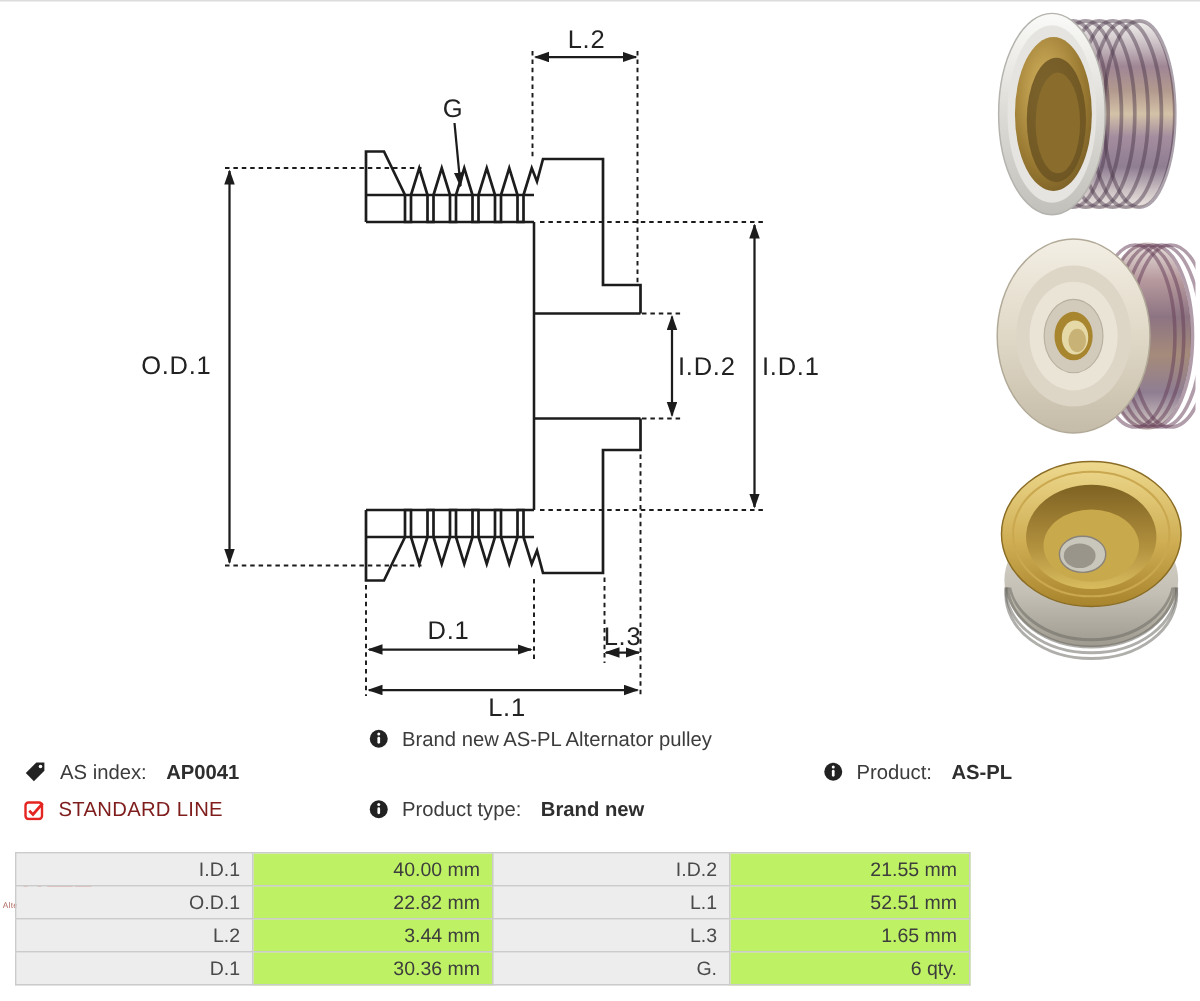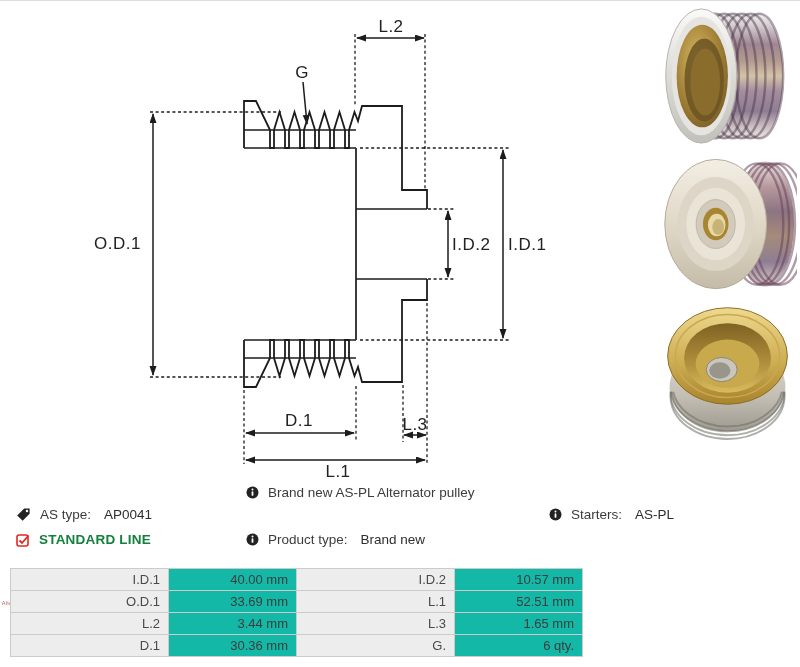--- a/index.html
+++ b/index.html
@@ -19,34 +19,34 @@
   
   .photo { position:absolute; }
 
   
   #divider { position:absolute; left:0; top:498; width:800px; height:1px;
              background:#dcdcdc; }
 
   
   .info-item { position:absolute; display:flex; align-items:center; gap:9px;
                font-size:13.5px; color:#3c3c3c; white-space:nowrap; }
-  .info-item .b { font-weight:normal; color:#2e2e2e; margin-left:4px; }
-  .red-line { color:#15803d; font-weight:bold; letter-spacing:.2px; }
+  .info-item .b { font-weight:bold; color:#2e2e2e; margin-left:4px; }
+  .red-line { color:#7f1d1d; font-weight:normal; letter-spacing:.2px; }
   .ic { display:inline-flex; flex:0 0 auto; }
 
   #aspl-logo { position:absolute; left:585; top:555px; width:78px; text-align:center;margin-top:20px; }
   #aspl-logo .caption { font-size:5.5px; color:#b06a62; letter-spacing:.2px;
                         margin-top:1px; white-space:nowrap; }
 
   
   #spec { position:absolute; left:10px; top:568px; border-collapse:collapse; }
   #spec td { height:22px; border:1px solid #cbcbcb; font-size:13px;
              text-align:right; padding:0 8px 0 4px; color:#3d3d3d; }
   #spec td.lbl { background:#ededed; width:158px; color:#4a4a4a; }
-  #spec td.val { background:#14b8a6; width:128px; }
+  #spec td.val { background:#bef264; width:160px; }
 </style>
 </head>
 <body>
 
 <div id="stage">
 
   <svg id="drawing" width="560" height="498" viewBox="0 0 560 498">
     <defs>
       <marker id="ah" markerWidth="10" markerHeight="8" refX="9" refY="3.5" orient="auto-start-reverse" markerUnits="userSpaceOnUse">
         <path d="M0,0 L10,3.5 L0,7 Z" fill="#1c1c1c"></path>
@@ -218,21 +218,21 @@
 
   <div id="divider"></div>
 
   <div class="info-item" style="left:16px; top:507px;">
     <span class="ic">
       <svg width="15" height="15" viewBox="0 0 15 15">
         <path d="M1.2,8.4 L8.2,1.4 L13.6,1.4 L13.6,6.8 L6.6,13.8 Z" fill="#222"></path>
         <circle cx="11" cy="4" r="1.2" fill="#fff"></circle>
       </svg>
     </span>
-    <span>AS type:</span>
+    <span>AS index:</span>
       <span class="b">AP0041</span>
   </div>
 
   <div class="info-item" style="left:16px; top:532px;">
     <span class="ic">
       <svg width="14" height="14" viewBox="0 0 14 14">
         <rect x="1" y="2" width="11" height="11" rx="2" fill="none" stroke="#e42521" stroke-width="1.6"></rect>
         <path d="M3.5,7.5 L6,10 L12.5,2.5" fill="none" stroke="#e42521" stroke-width="1.8"></path>
       </svg>
     </span>
@@ -263,21 +263,21 @@
   </div>
 
   <div class="info-item" style="left:549px; top:507px;">
     <span class="ic">
       <svg width="13" height="13" viewBox="0 0 13 13">
         <circle cx="6.5" cy="6.5" r="6" fill="#222"></circle>
         <circle cx="6.5" cy="3.4" r="1" fill="#fff"></circle>
         <rect x="5.6" y="5.2" width="1.8" height="4.6" rx=".9" fill="#fff"></rect>
       </svg>
     </span>
-    <span>Starters:</span>
+    <span>Product:</span>
       <span class="b">AS-PL</span>
   </div>
 
   <div id="aspl-logo">
     <svg width="62" height="20" viewBox="0 0 62 20">
       <g transform="skewX(-24)">
         <rect x="36" y="2" width="24" height="2" fill="#e42521"></rect>
         <rect x="36" y="5.2" width="24" height="2" fill="#e42521"></rect>
         <rect x="36" y="8.4" width="24" height="2" fill="#e42521"></rect>
         <rect x="36" y="11.6" width="24" height="2" fill="#e42521"></rect>
@@ -290,25 +290,25 @@
     </svg>
     <div class="caption">Alternators, Starters &amp; Parts</div>
   </div>
 
   <table id="spec">
     <tbody>
       <tr>
         <td class="lbl">I.D.1</td>
         <td class="val">40.00 mm</td>
         <td class="lbl">I.D.2</td>
-        <td class="val">10.57 mm</td>
+        <td class="val">21.55 mm</td>
       </tr>
       <tr>
         <td class="lbl">O.D.1</td>
-        <td class="val">33.69 mm</td>
+        <td class="val">22.82 mm</td>
         <td class="lbl">L.1</td>
         <td class="val">52.51 mm</td>
       </tr>
       <tr>
         <td class="lbl">L.2</td>
         <td class="val">3.44 mm</td>
         <td class="lbl">L.3</td>
         <td class="val">1.65 mm</td>
       </tr>
       <tr>

